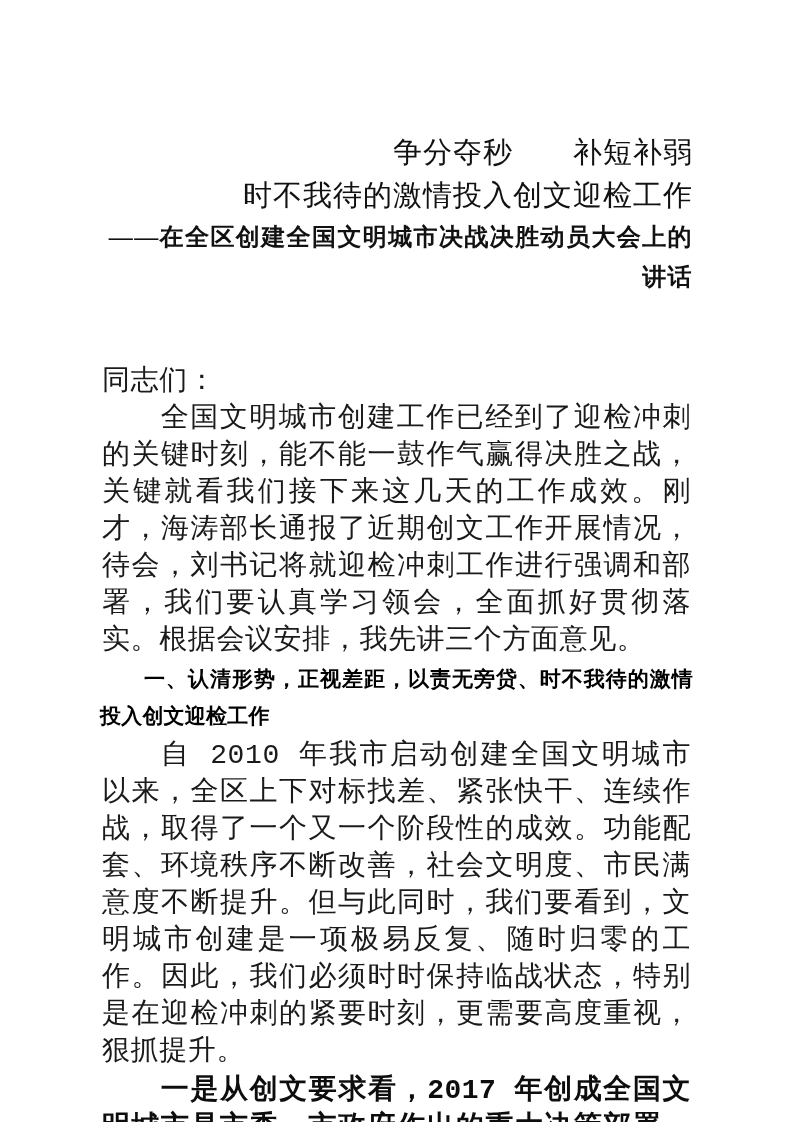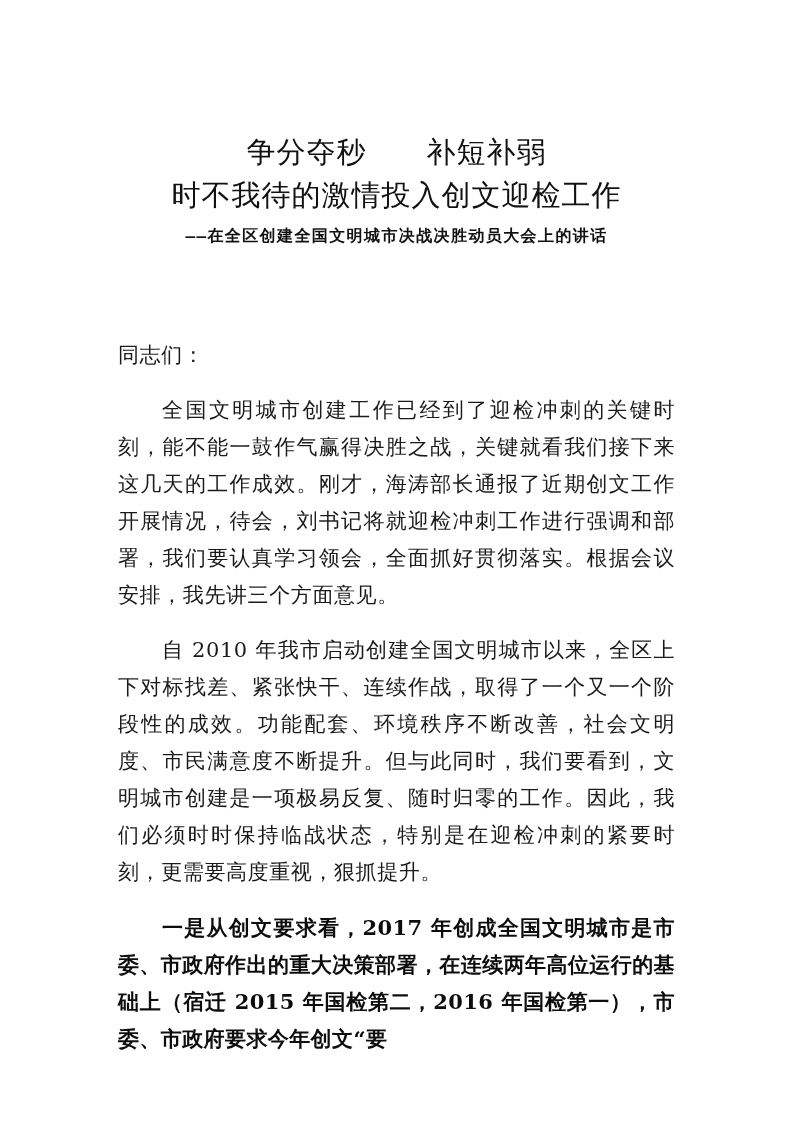--- a/index.html
+++ b/index.html
@@ -24,58 +24,59 @@
   .content {
     position: absolute;
     left: 100px;
     top: 0;
     width: 593px;
   }
 
   
   .title-block {
     padding-top: 131px;
-    text-align: center;
+    text-align: right;
   }
   .doc-title-line {
     font-family: "DejaVu Serif", "Liberation Serif", serif;
     font-size: 29px;
     line-height: 43px;
     letter-spacing: 1px;
     white-space: pre;
     color: #111111;
   }
   .doc-subtitle {
-    font-family: Liberation Mono, monospace;
+    font-family: Liberation Serif, serif;
     font-weight: bold;
-    font-size: 16px;
+    font-size: 24px;
     line-height: 40px;
     letter-spacing: 1.4px;
     color: #111111;
   }
 
   
   .body-block {
     padding-top: 62px;
   }
   .para {
     font-family: "DejaVu Serif", "Liberation Serif", serif;
-    font-size: 21px;
+    font-size: 28px;
     line-height: 37px;
     text-align: justify;
     text-justify: inter-character;
     letter-spacing: 0.6px;
-    margin: 18px;
+    margin: 2px;
     color: #1a1a1a;
   }
   .para.salutation {
     text-indent: 0;
   }
   .para.indent {
     text-indent: 2.1em;
+    font-family: Liberation Mono, monospace;
   }
   .para.emphasis-serif {
     font-weight: bold;
     letter-spacing: 0.4px;
     color: #0d0d0d;
   }
   .heading-sans {
     font-family: "DejaVu Sans", "Liberation Sans", sans-serif;
     font-weight: bold;
     font-size: 21px;
@@ -98,20 +99,21 @@
       <div class="doc-title-line">争分夺秒　　补短补弱</div>
       <div class="doc-title-line">时不我待的激情投入创文迎检工作</div>
       <div class="doc-subtitle">——在全区创建全国文明城市决战决胜动员大会上的讲话</div>
     </div>
 
     <div class="body-block">
       <p class="para salutation">同志们：</p>
 
       <p class="para indent">全国文明城市创建工作已经到了迎检冲刺的关键时刻，能不能一鼓作气赢得决胜之战，关键就看我们接下来这几天的工作成效。刚才，海涛部长通报了近期创文工作开展情况，待会，刘书记将就迎检冲刺工作进行强调和部署，我们要认真学习领会，全面抓好贯彻落实。根据会议安排，我先讲三个方面意见。</p>
 
+      <p class="heading-sans">一、认清形势，正视差距，以责无旁贷、时不我待的激情投入创文迎检工作</p>
 
       <p class="para indent">自 2010 年我市启动创建全国文明城市以来，全区上下对标找差、紧张快干、连续作战，取得了一个又一个阶段性的成效。功能配套、环境秩序不断改善，社会文明度、市民满意度不断提升。但与此同时，我们要看到，文明城市创建是一项极易反复、随时归零的工作。因此，我们必须时时保持临战状态，特别是在迎检冲刺的紧要时刻，更需要高度重视，狠抓提升。</p>
 
       <p class="para indent emphasis-serif">一是从创文要求看，2017 年创成全国文明城市是市委、市政府作出的重大决策部署，在连续两年高位运行的基础上（宿迁 2015 年国检第二，2016 年国检第一），市委、市政府要求今年创文“要</p>
     </div>
 
   </div>
 </div>
 
 </body></html>

